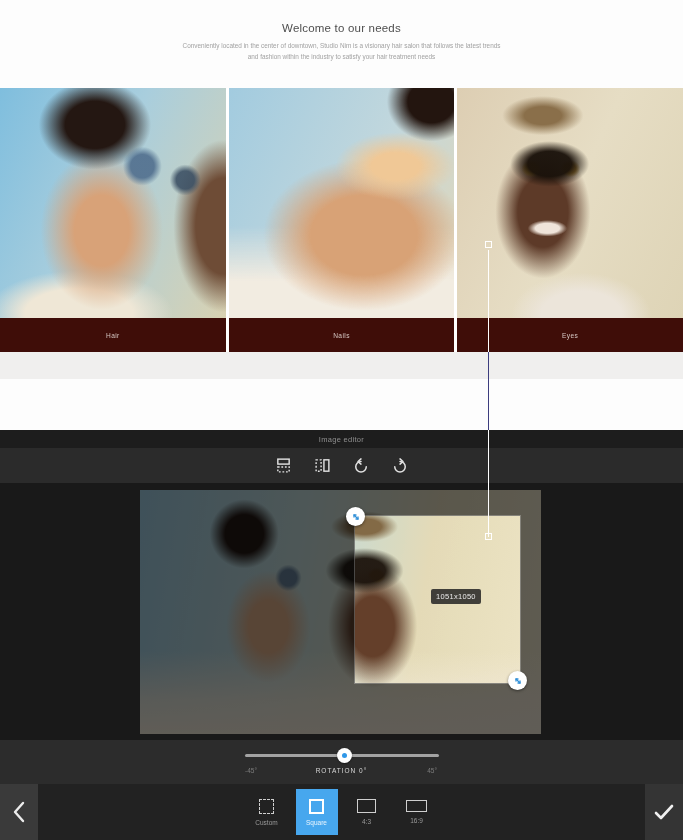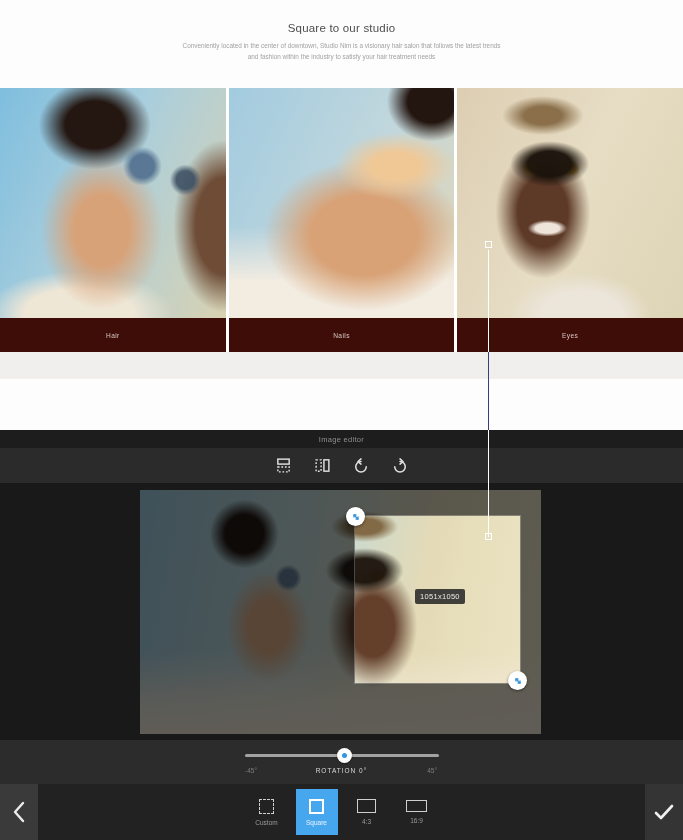--- a/index.html
+++ b/index.html
@@ -58,21 +58,21 @@
       radial-gradient(ellipse 48px 22px at 56% 15%, #7d6543 35%, rgba(125,101,67,0) 70%),
       radial-gradient(ellipse 48px 48px at 26% 18%, #241712 40%, rgba(36,23,18,0) 72%),
       radial-gradient(ellipse 18px 18px at 37% 36%, rgba(85,115,145,.92) 45%, rgba(85,115,145,0) 74%),
       radial-gradient(ellipse 60px 80px at 32% 56%, #d8a278 32%, rgba(216,162,120,0) 70%),
       linear-gradient(to top, #e6ddcb 0%, rgba(230,221,203,.75) 14%, rgba(230,221,203,0) 34%),
       linear-gradient(100deg,#8fc2da 0%,#b5d0d0 38%,#d9d0ae 68%,#e3dabe 100%);}
   .dim{left:140px;top:7px;filter:brightness(.42) saturate(.85);}
   .crop{position:absolute;left:355px;top:33px;width:165px;height:167px;overflow:hidden;
         box-shadow:0 0 0 1px rgba(255,255,255,.25);cursor:move;}
   .lit{left:-215px;top:-26px;filter:brightness(1.05);}
-  .badge{position:absolute;left:60px;top:73px;background:rgba(32,32,32,.84);color:#e9e9e9;
+  .badge{position:absolute;left:76px;top:73px;background:rgba(32,32,32,.84);color:#e9e9e9;
          font-size:7.5px;letter-spacing:.3px;padding:3px 5px;border-radius:2px;}
   .handle{position:absolute;width:19px;height:19px;border-radius:50%;background:#fff;
           display:flex;align-items:center;justify-content:center;box-shadow:0 1px 3px rgba(0,0,0,.45);cursor:nwse-resize;}
   .h-tl{left:346px;top:24px;}
   .h-br{left:508px;top:188px;}
 
   .ed-slider{height:44px;background:#2c2c2c;position:relative;}
   .track{position:absolute;left:245px;top:14px;width:194px;height:3px;background:#a3a3a3;border-radius:2px;cursor:pointer;}
   .thumb{position:absolute;left:337px;top:8px;width:15px;height:15px;border-radius:50%;background:#fff;
          display:flex;align-items:center;justify-content:center;cursor:grab;box-shadow:0 1px 2px rgba(0,0,0,.4);}
@@ -103,21 +103,21 @@
   .csq{position:absolute;width:7px;height:7px;border:1px solid #fff;background:transparent;z-index:6;}
   .csq.top{left:485px;top:241px;}
   .csq.bot{left:485px;top:533px;}
 </style>
 </head>
 <body>
 
 <div id="frame">
 
   <section class="hero">
-    <h1>Square to our studio</h1>
+    <h1>Welcome to our needs</h1>
     <p>Conveniently located in the center of downtown, Studio Nim is a visionary hair salon that follows the latest trends and fashion within the industry to satisfy your hair treatment needs</p>
   </section>
 
   <section class="gallery">
     <figure class="col">
       <div class="photo p1"></div>
       <figcaption class="cap">Hair</figcaption>
     </figure>
     <figure class="col">
       <div class="photo p2"></div>

